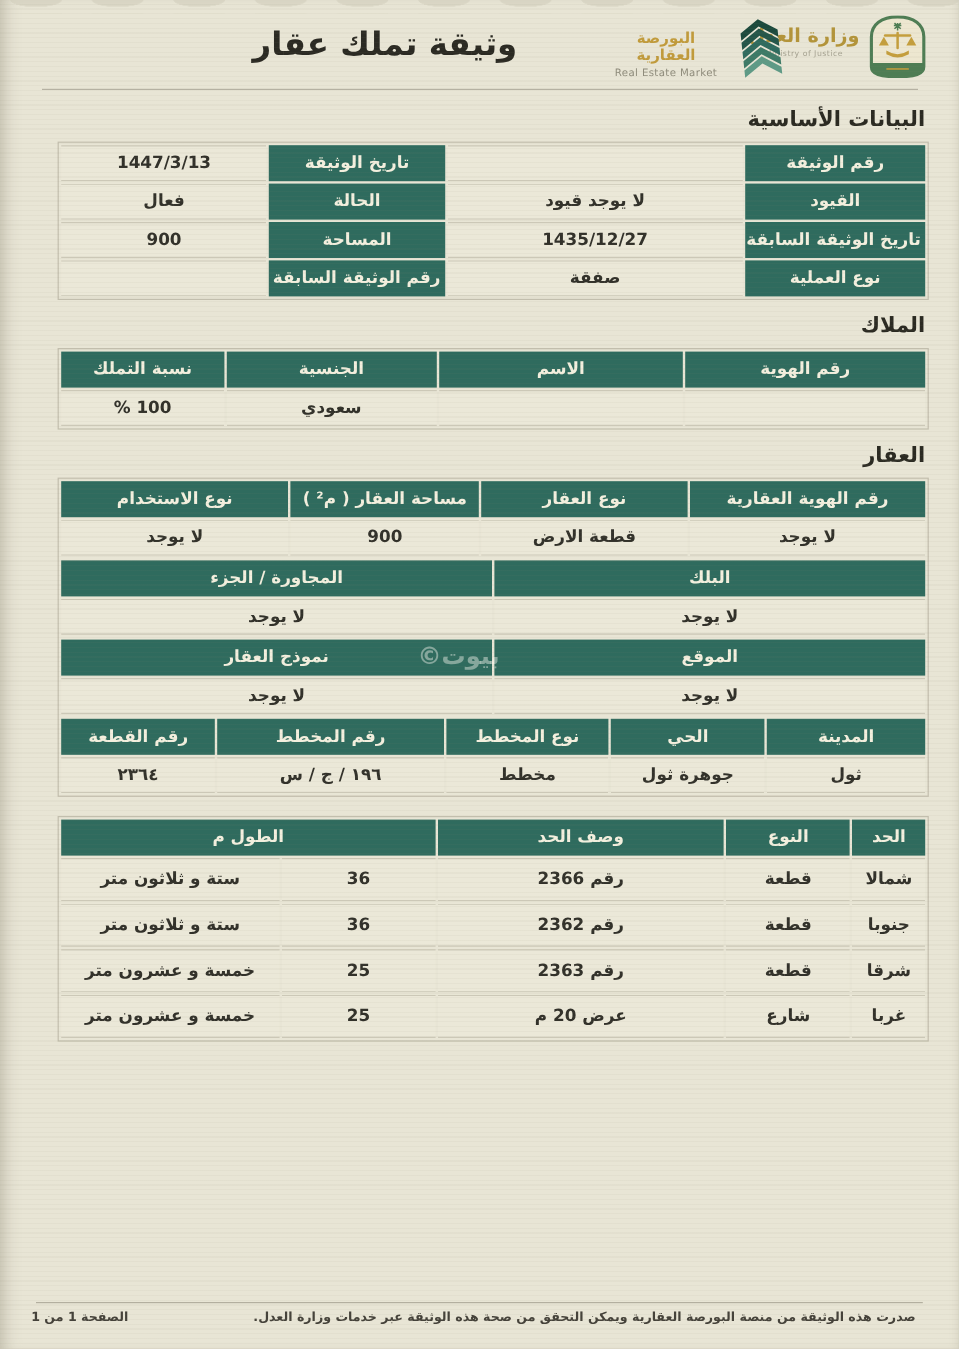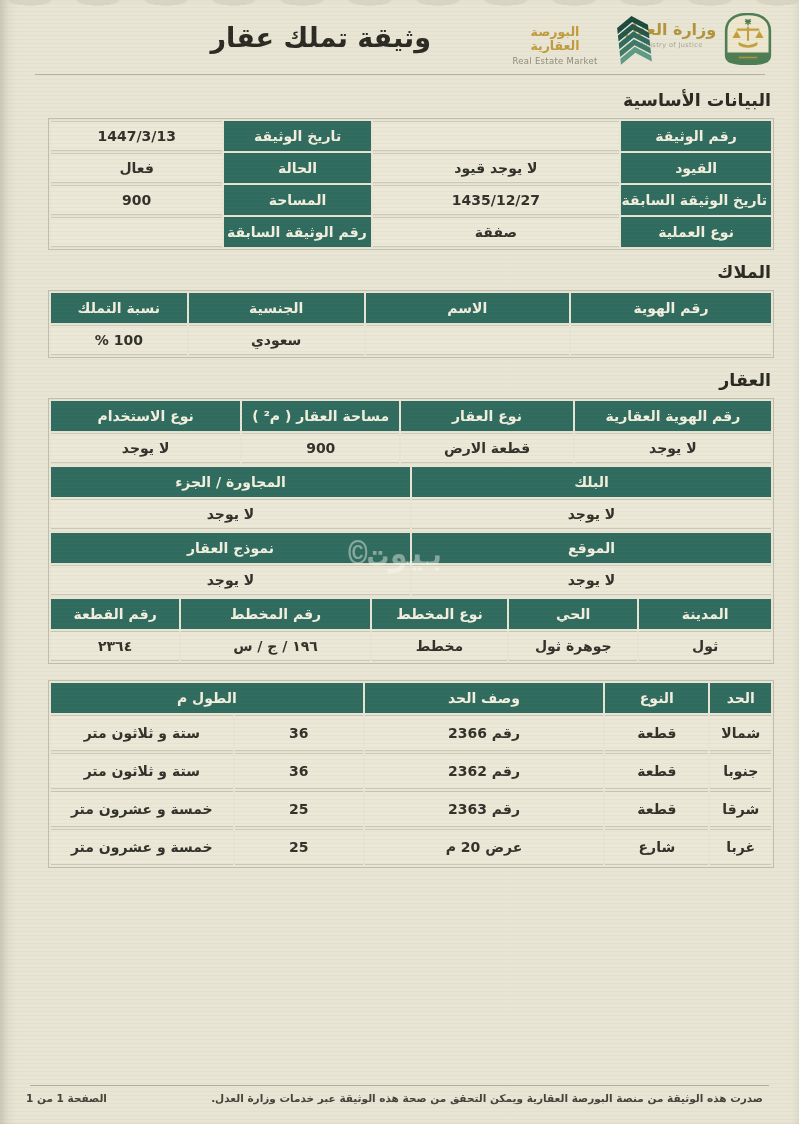--- a/index.html
+++ b/index.html
@@ -42,21 +42,21 @@
 
   .tblwrap { box-shadow:0 0 0 1px #C2BEAD; background:#E8E5D5; }
   table { width:100%; border-collapse:separate; border-spacing:2px; table-layout:fixed; }
   td { height:30px; text-align:center; vertical-align:middle; font-size:14px; font-weight:bold; padding:0 4px; overflow:hidden; white-space:nowrap; }
   td.h { background:#2F6B5E; color:#F3EFDE; }
   td.v { background:#EBE8D8; color:#32312A; box-shadow:inset 0 1px 0 #CCC8B7, inset 0 -1px 0 #CCC8B7; }
   .borders-table td { height:36px; }
   .borders-table td.h { height:30px; }
 
   
-  .watermark { position:absolute; top:534px; left:348px; font-size:33px; font-weight:bold; color:rgba(252,250,242,.42); direction:rtl; z-index:5; pointer-events:none;font-family:Liberation Mono, monospace; }
+  .watermark { position:absolute; top:534px; left:348px; font-size:20px; font-weight:bold; color:rgba(252,250,242,.42); direction:rtl; z-index:5; pointer-events:none; }
 
   
   .footer-rule { position:absolute; top:1085px; left:30px; right:30px; border-top:1px solid #B3AF9F; }
   .footer-note { position:absolute; top:1092px; right:36px; font-size:10.5px; font-weight:bold; color:#45423A; }
   .footer-page { position:absolute; top:1092px; left:26px; font-size:10.5px; font-weight:bold; color:#45423A; }
 </style>
 </head>
 <body>
 
 <div class="page">

